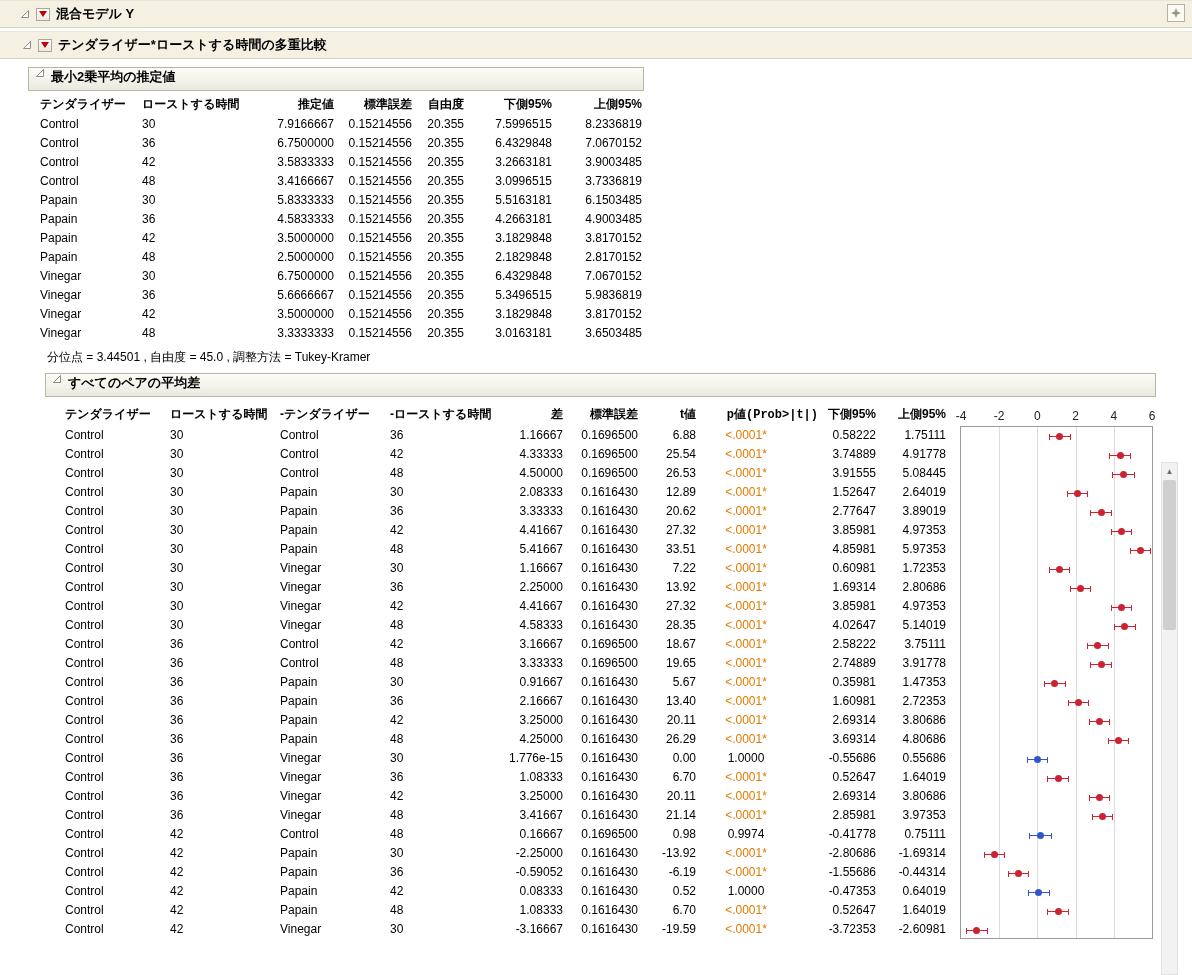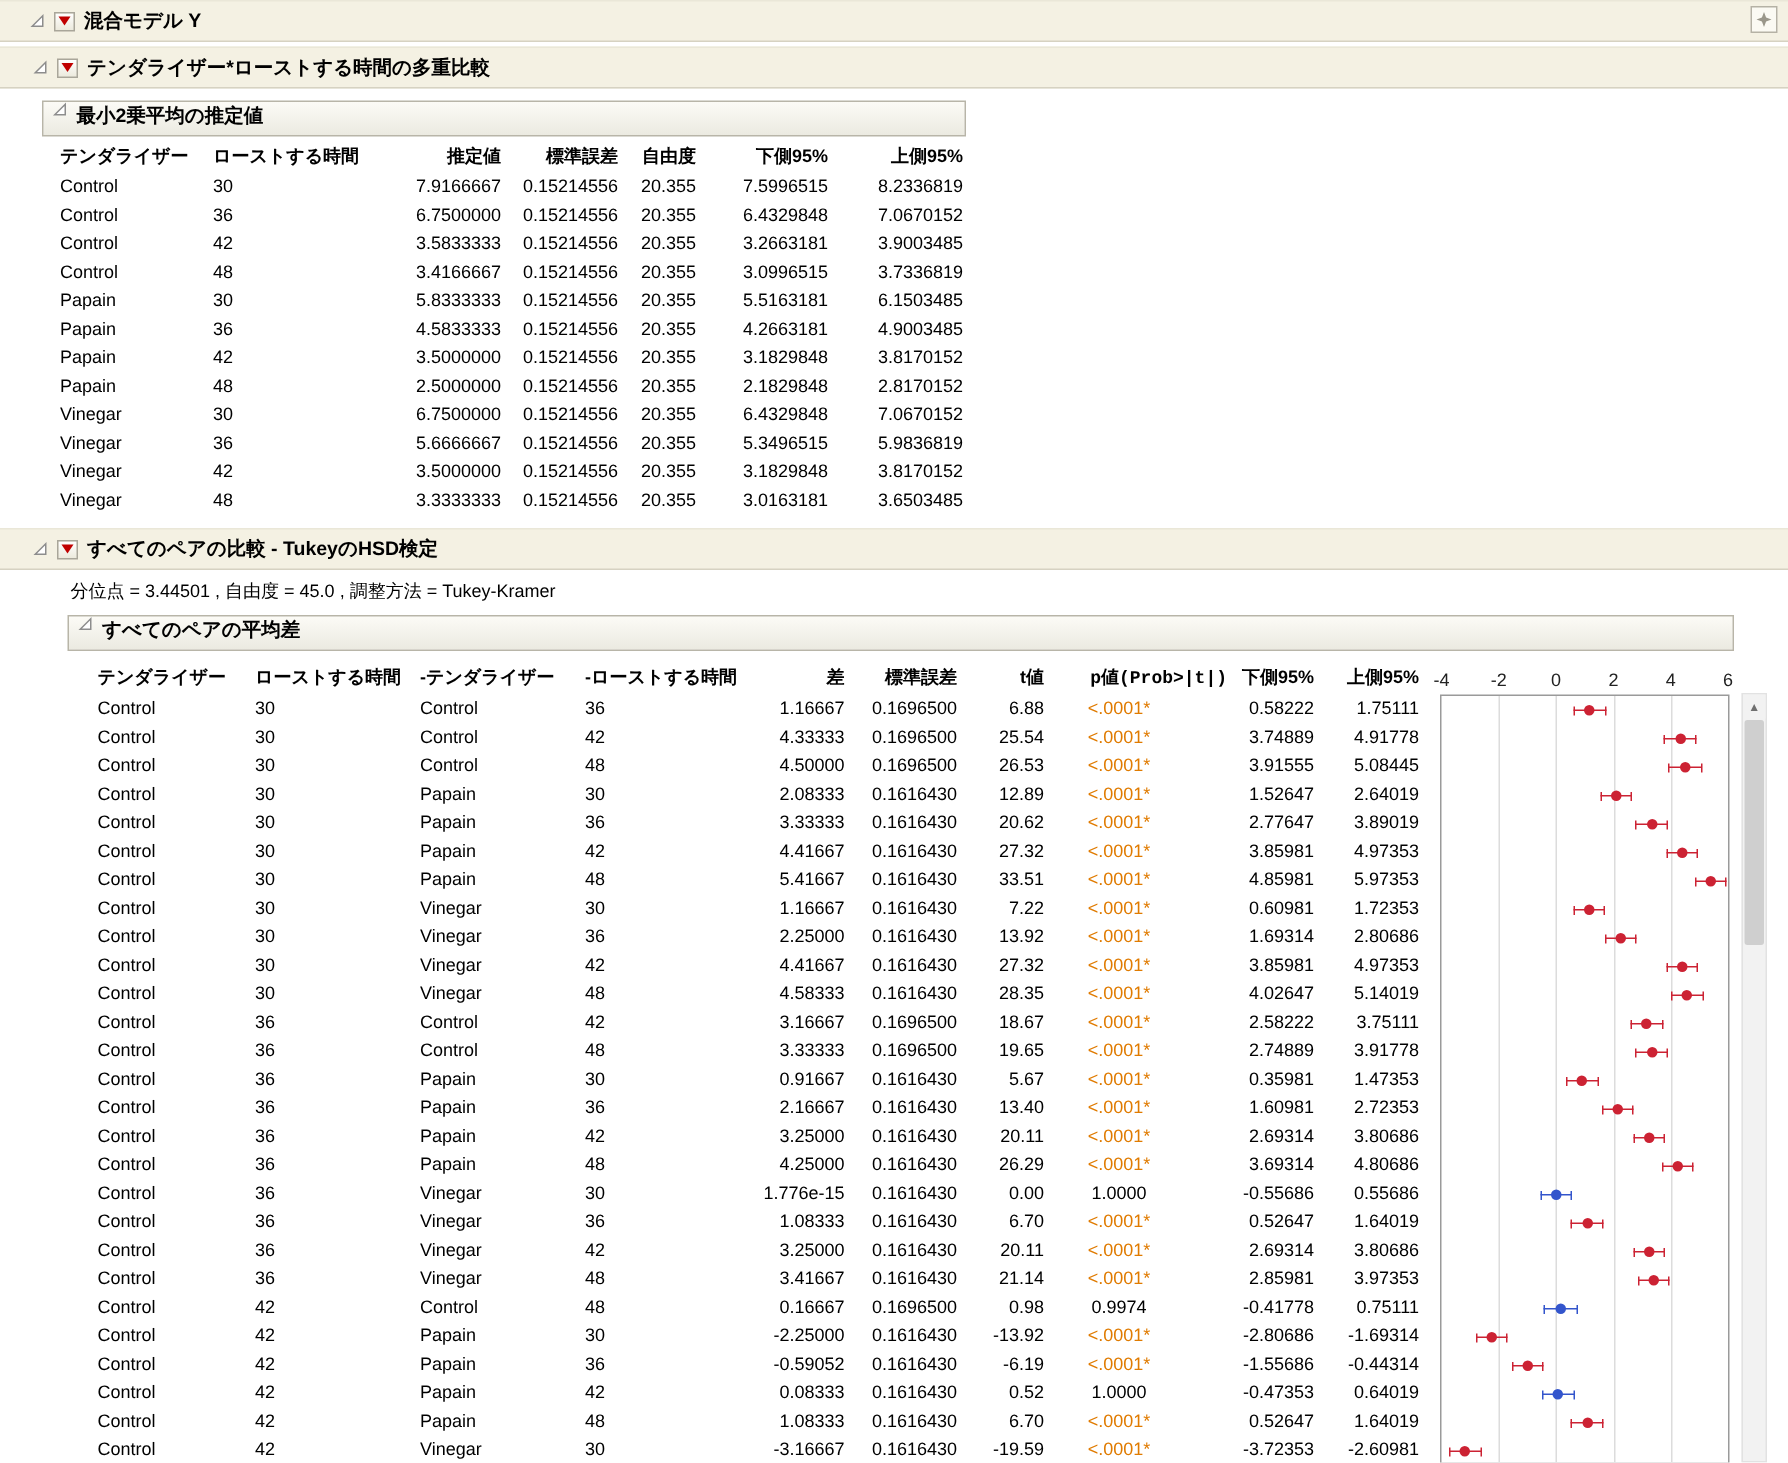--- a/index.html
+++ b/index.html
@@ -232,29 +232,20 @@
           <td>48</td>
           <td class="r">3.3333333</td>
           <td class="r">0.15214556</td>
           <td class="r">20.355</td>
           <td class="r">3.0163181</td>
           <td class="r">3.6503485</td>
         </tr>
       </tbody>
     </table>
 
-  <div class="ostrip lvl2" style="margin-top:9px;">
-    <span class="disc">
-      <svg width="10" height="10">
-          <path d="M1.5 8.5 L8.5 8.5 L8.5 1.5 Z" fill="#ffffff" stroke="#8d8d8d"></path>
-        </svg>
-    </span>
-    <span class="redbtn"></span>
-    <span class="otitle">すべてのペアの比較 - TukeyのHSD検定</span>
-  </div>
 
   <div class="note">分位点 = 3.44501 , 自由度 = 45.0 , 調整方法 = Tukey-Kramer</div>
 
   <div class="tbox sub2">
     <span class="disc">
       <svg width="10" height="10">
           <path d="M1.5 8.5 L8.5 8.5 L8.5 1.5 Z" fill="#ffffff" stroke="#8d8d8d"></path>
         </svg>
     </span>
     <span class="otitle">すべてのペアの平均差</span>

